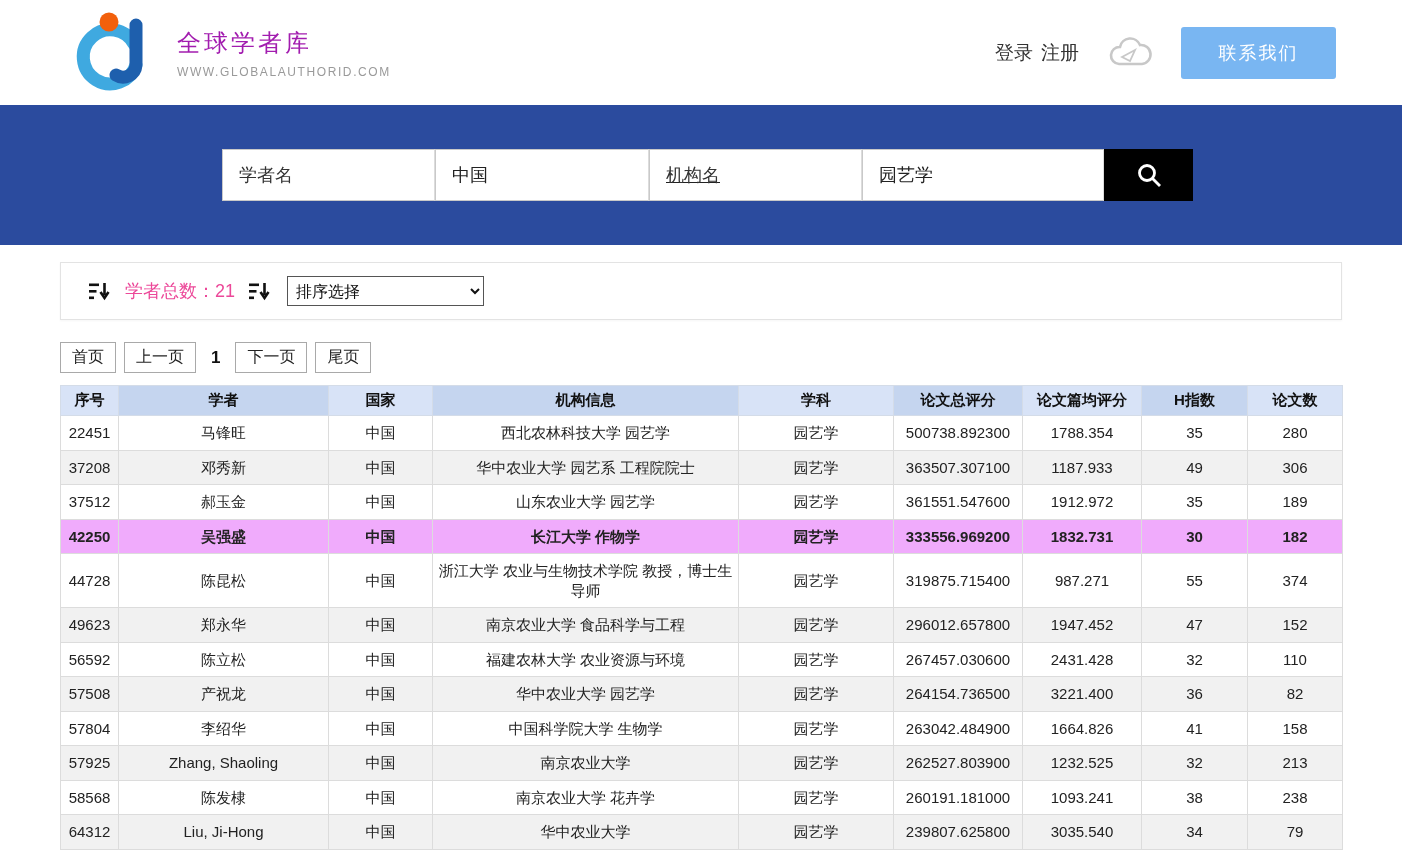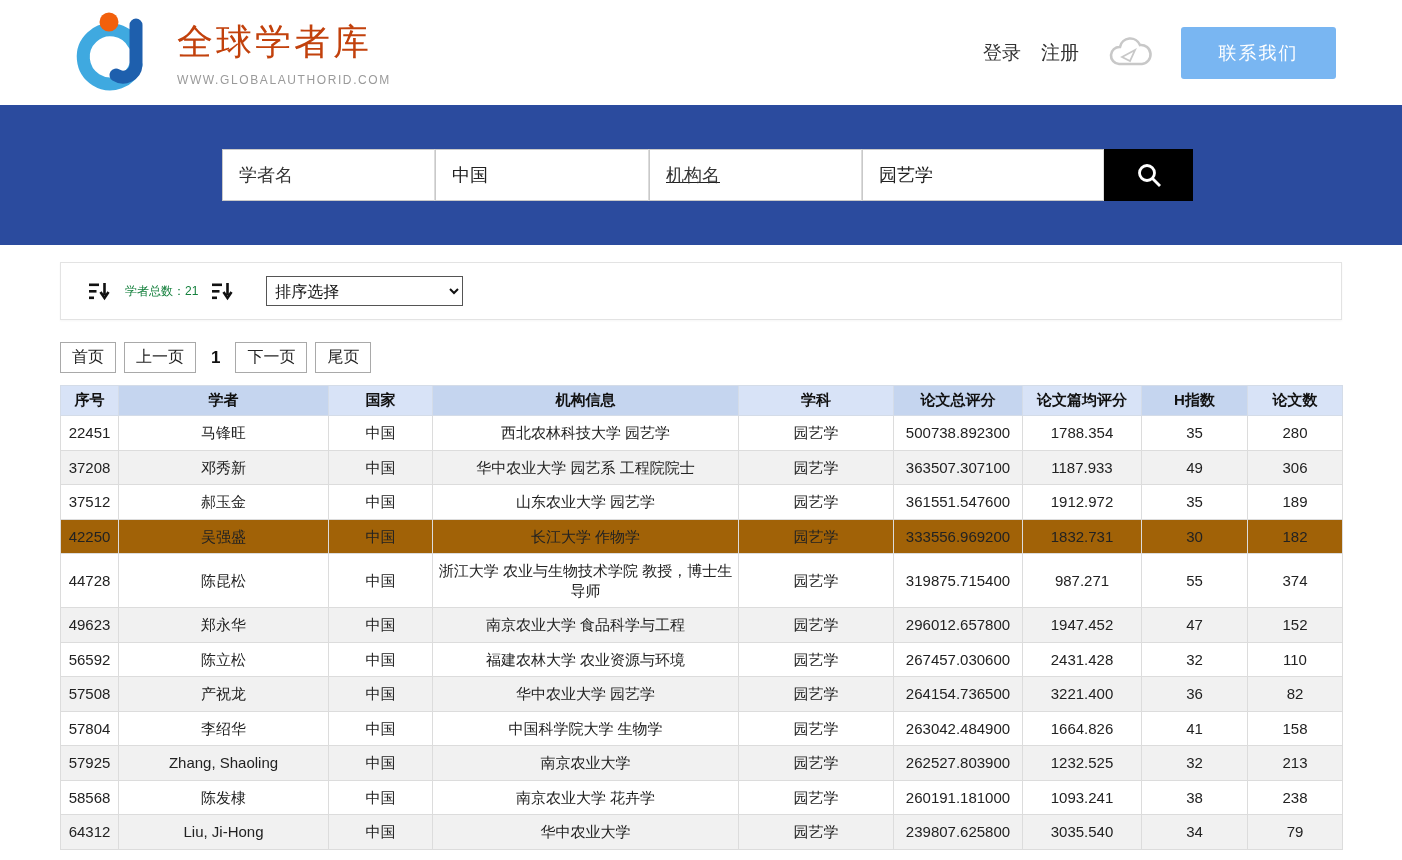--- a/index.html
+++ b/index.html
@@ -4,24 +4,24 @@
 <style>
   * { box-sizing: border-box; margin: 0; padding: 0; }
   html, body { width: 1402px; height: 860px; overflow: hidden; background: #fff;
     font-family: "Liberation Sans", "DejaVu Sans", sans-serif; color: #333; }
 
   
   .site-header { height: 105px; display: flex; align-items: center;
     padding: 0 66px 0 75px; background: #fff; }
   .logo-area { display: flex; align-items: center; gap: 22px; }
   .logo-svg { display: block; }
-  .site-name { font-size: 36px; color: #c2410c; letter-spacing: 3px; font-weight: 500; }
+  .site-name { font-size: 24px; color: #a21caf; letter-spacing: 3px; font-weight: 500; }
   .site-url { font-size: 12px; color: #9a9a9a; letter-spacing: 1.6px; margin-top: 6px; }
   .header-right { margin-left: auto; display: flex; align-items: center; gap: 18px; }
-  .auth-links { font-size: 19px; color: #333; display: flex; gap: 20px; }
+  .auth-links { font-size: 19px; color: #333; display: flex; gap: 8px; }
   .auth-links span { cursor: pointer; }
   .cloud-icon { margin: 0 10px; }
   .contact-btn { width: 155px; height: 52px; background: #79b6f2; color: #fff;
     font-size: 18px; border: none; border-radius: 3px; cursor: pointer;
     font-family: inherit; letter-spacing: 2px; }
 
   
   .search-band { height: 140px; background: #2b4b9e; }
   .search-bar { display: flex; padding: 44px 0 0 222px; }
   .search-input { height: 52px; border: 1px solid #c9c9c9; border-right: 1px solid #dcdcdc;
@@ -33,42 +33,42 @@
   .si-3 { width: 213px; text-decoration: underline; }
   .si-4 { width: 242px; }
   .search-btn { width: 89px; height: 52px; background: #000; border: none;
     cursor: pointer; display: flex; align-items: center; justify-content: center; }
 
   
   .toolbar { margin: 17px 60px 0 60px; height: 58px; border: 1px solid #e3e3e3;
     box-shadow: 0 1px 2px rgba(0,0,0,0.04); display: flex; align-items: center;
     padding-left: 22px; background: #fff; }
   .sort-icon { display: inline-flex; margin: 0 6px; }
-  .total-label { font-size: 12px; color: #15803d; margin: 0 8px; font-weight: 500; }
-  .sort-select { margin-left: 26px; width: 197px; height: 30px; font-size: 16px;
+  .total-label { font-size: 18px; color: #ec4899; margin: 0 8px; font-weight: 500; }
+  .sort-select { margin-left: 10px; width: 197px; height: 30px; font-size: 16px;
     font-family: inherit; border: 1.5px solid #555; background: #fff; color: #111;
     padding-left: 4px; }
 
   
   .pagination { margin: 22px 0 0 60px; display: flex; align-items: center; gap: 8px; }
   .page-btn { border: 1px solid #a9a9a9; background: #fff; font-size: 16px;
     color: #222; padding: 4px 11px; cursor: pointer; font-family: inherit; }
   .page-current { font-size: 17px; font-weight: bold; color: #111; padding: 0 7px; }
 
   
   .scholar-table { margin: 12px 60px 0 60px; width: 1282px; border-collapse: collapse;
     font-size: 15px; text-align: center; table-layout: fixed; }
   .scholar-table th { height: 30px; font-weight: bold; font-size: 15px; color: #111;
     border: 1px solid #d4dce8; padding: 4px 10px; }
   .scholar-table thead th:nth-child(odd)  { background: #d8e3f7; }
   .scholar-table thead th:nth-child(even) { background: #c5d5ef; }
   .scholar-table td { border: 1px solid #dcdcdc; padding: 7px 5px; height: 34px;
     color: #222; line-height: 1.3; }
   .scholar-table tbody tr:nth-child(even) { background: #f1f1f1; }
-  .scholar-table tbody tr.highlight { background: #a16207; }
+  .scholar-table tbody tr.highlight { background: #f0abfc; font-weight: bold; }
 </style>
 </head>
 <body>
 
 <header class="site-header">
   <div class="logo-area">
     <svg class="logo-svg" width="80" height="82" viewBox="0 0 80 82">
       <path d="M59 32 A27 27 0 1 0 61 53" fill="none" stroke="#3fa9e0" stroke-width="13" stroke-linecap="round"></path>
       <path d="M61 13 L61 53 A13 13 0 0 1 41 63" fill="none" stroke="#1e5fad" stroke-width="13" stroke-linecap="round"></path>
       <circle cx="34" cy="10" r="9.5" fill="#f2600c"></circle>

